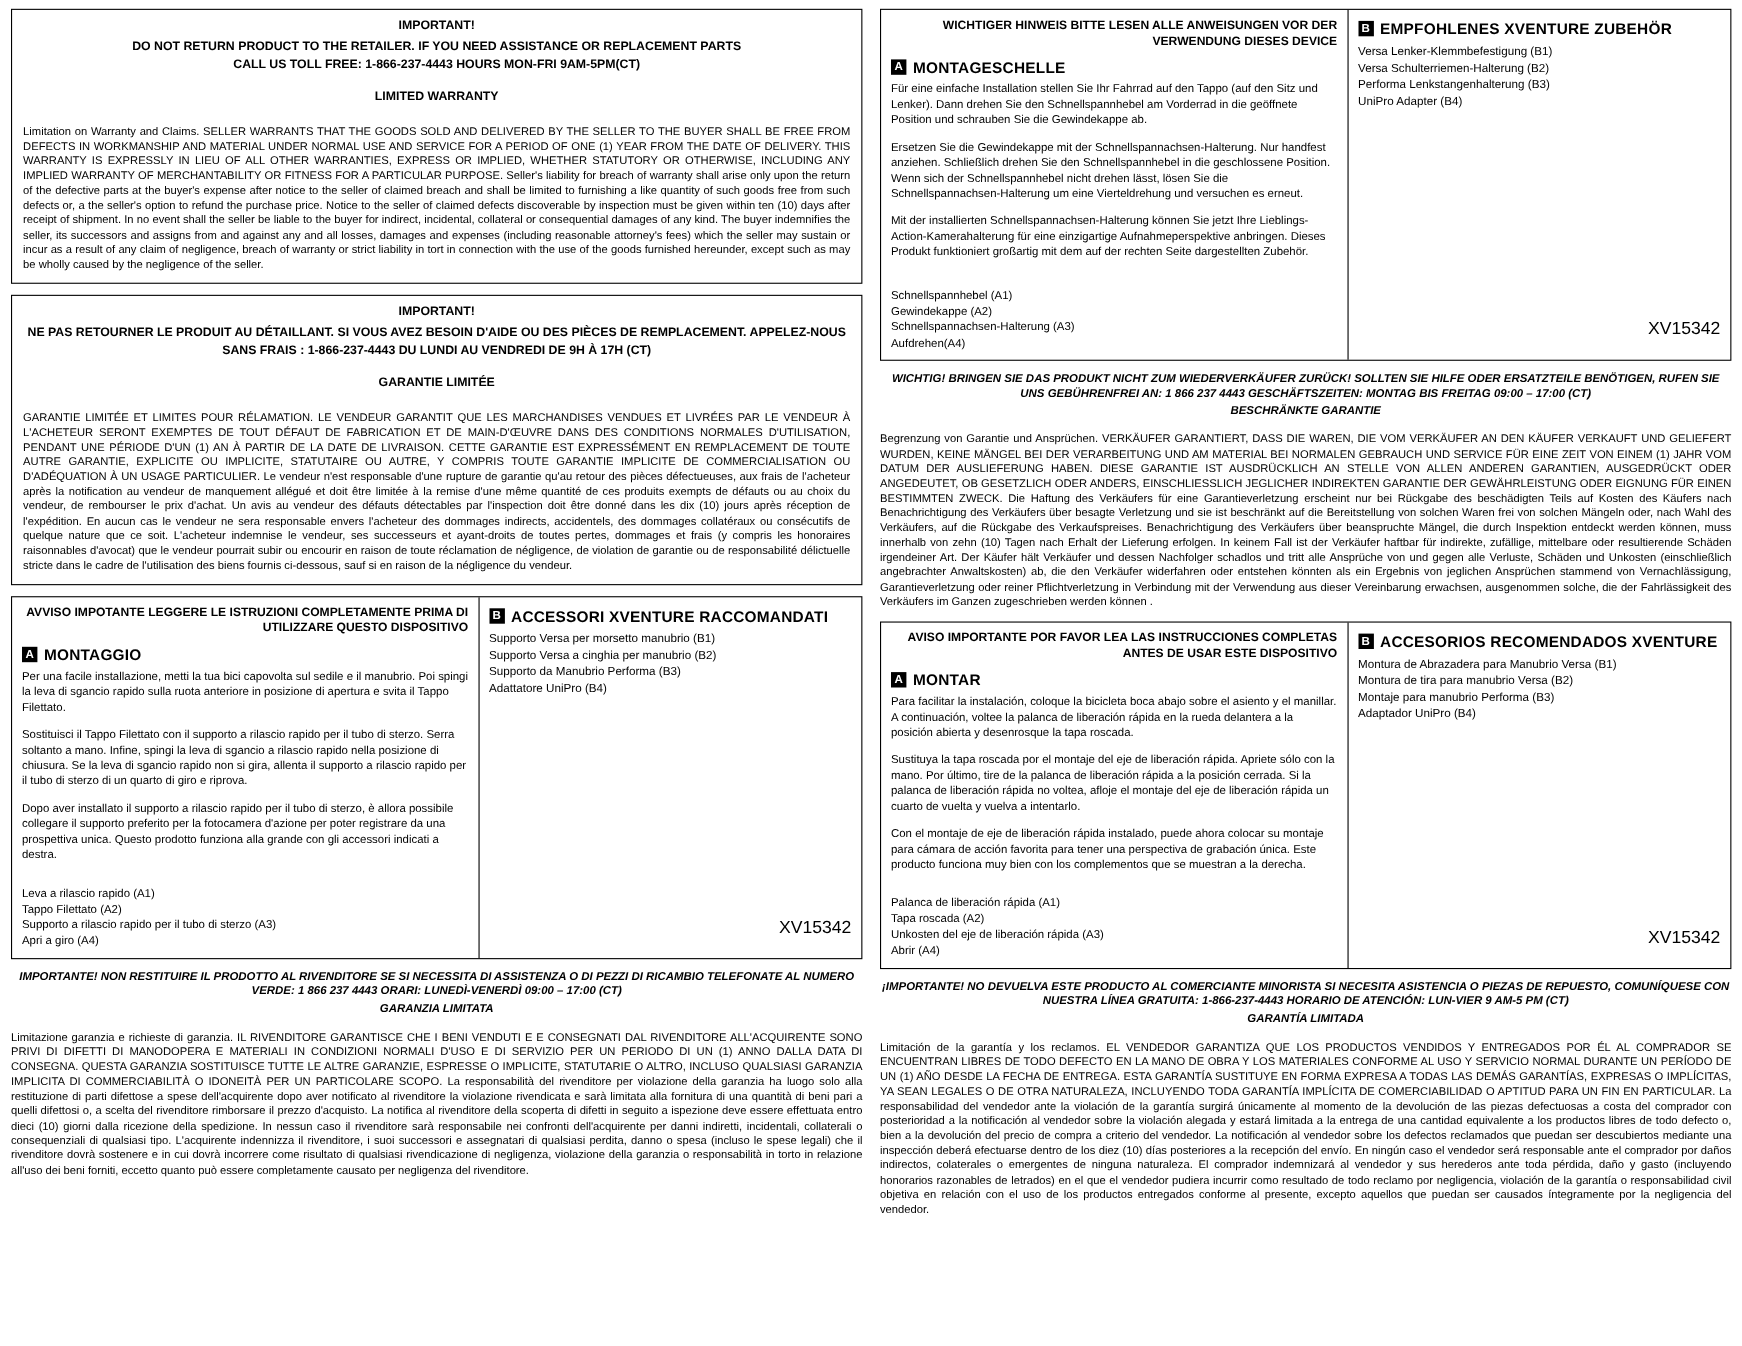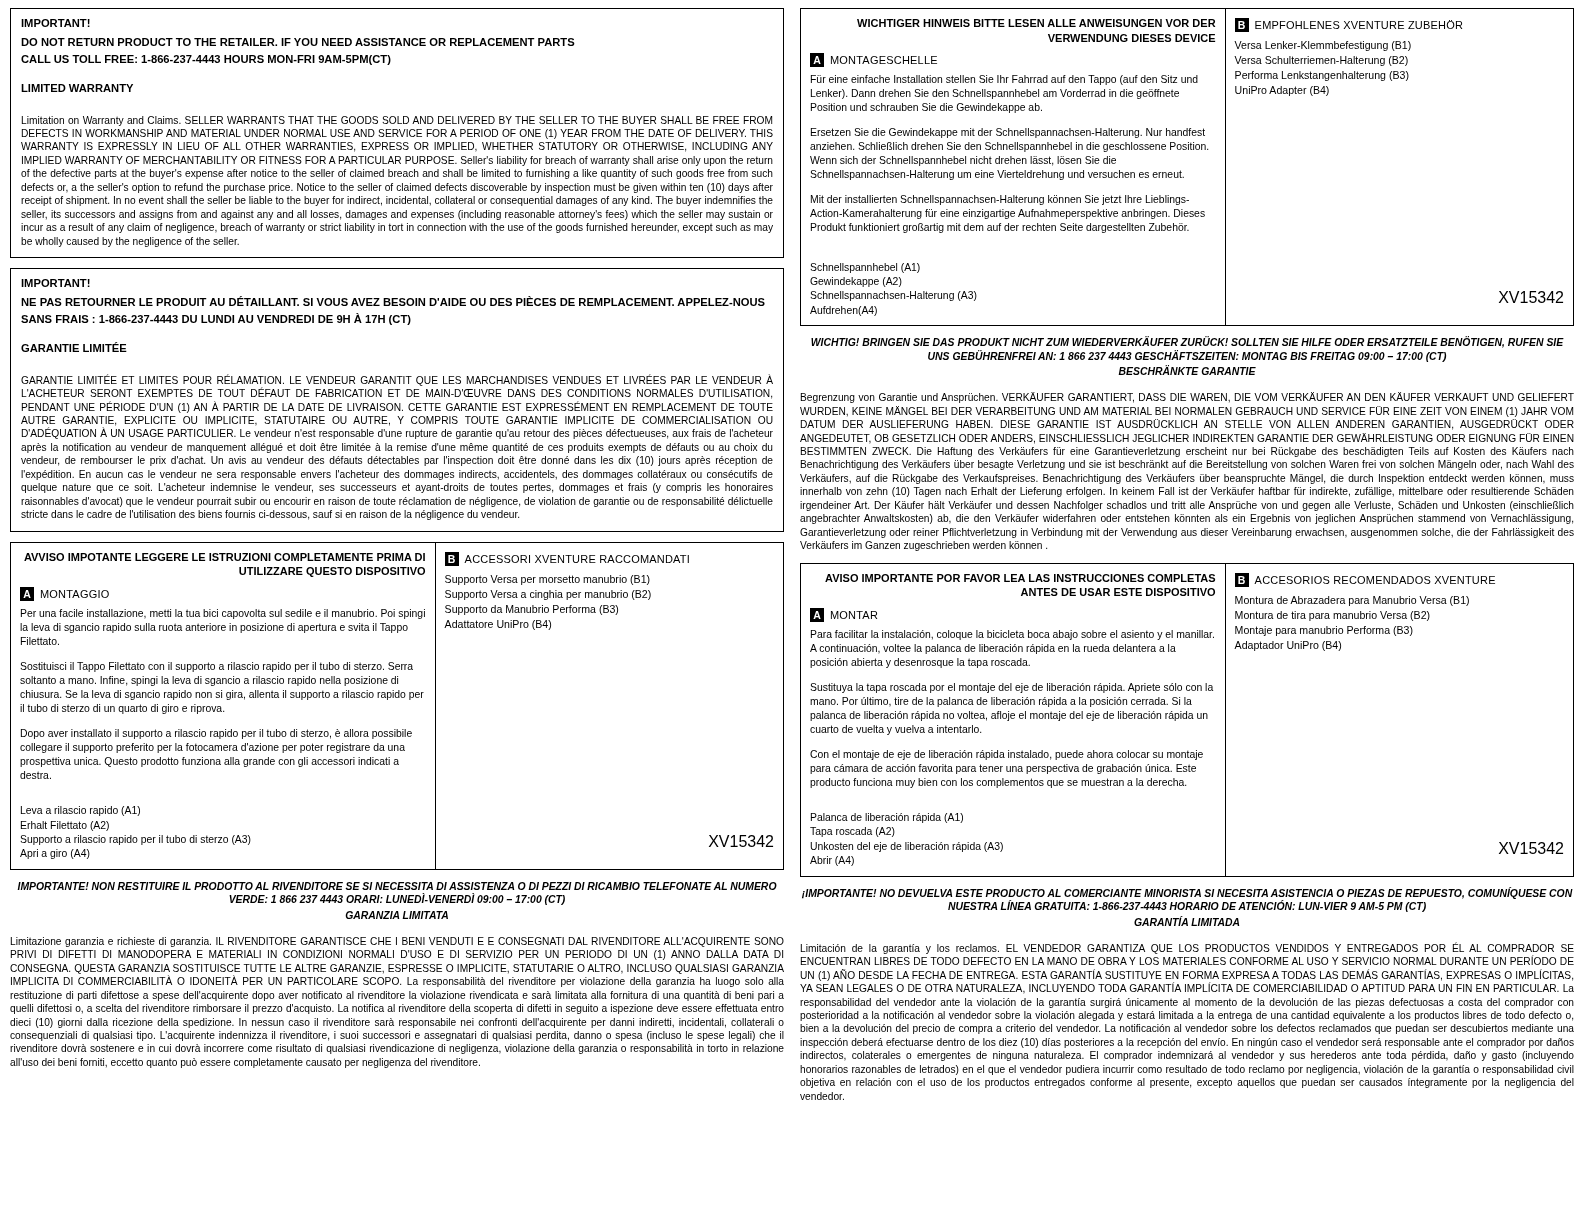--- a/index.html
+++ b/index.html
@@ -31,20 +31,21 @@
     display: flex;
     flex-direction: column;
     gap: 10px;
   }
   .box {
     border: 1.5px solid #000;
     box-sizing: border-box;
     padding: 6px 8px;
   }
   .title-c {
+    text-align: center;
     font-weight: bold;
   }
   .s11 { font-size: 11.2px; line-height: 1.33; }
   .gap6 { height: 6px; }
   .gap10 { height: 10px; }
   .gap14 { height: 14px; }
 
   
   .instr {
     display: flex;
@@ -81,22 +82,22 @@
     width: 14px;
     height: 14px;
     background: #000;
     color: #fff;
     font-weight: bold;
     font-size: 10.5px;
     text-align: center;
     line-height: 14px;
   }
   .letter-label {
-    font-weight: normal;
-    font-size: 11px;
+    font-weight: bold;
+    font-size: 14px;
     letter-spacing: 0.2px;
   }
   .para {
     font-size: 10.4px;
     line-height: 1.35;
     margin-bottom: 11px;
   }
   .partlist {
     font-size: 10.4px;
     line-height: 1.38;
@@ -161,21 +162,21 @@
           <div class="hdr-center">AVVISO IMPOTANTE LEGGERE LE ISTRUZIONI COMPLETAMENTE PRIMA DI UTILIZZARE QUESTO DISPOSITIVO</div>
           <div class="letter-row">
             <span class="letter">A</span>
             <span class="letter-label">MONTAGGIO</span>
           </div>
           <div class="para">Per una facile installazione, metti la tua bici capovolta sul sedile e il manubrio. Poi spingi la leva di sgancio rapido sulla ruota anteriore in posizione di apertura e svita il Tappo Filettato.</div>
           <div class="para">Sostituisci il Tappo Filettato con il supporto a rilascio rapido per il tubo di sterzo. Serra soltanto a mano. Infine, spingi la leva di sgancio a rilascio rapido nella posizione di chiusura. Se la leva di sgancio rapido non si gira, allenta il supporto  a rilascio rapido per il tubo di sterzo di un quarto di giro e riprova.</div>
           <div class="para">Dopo aver installato il supporto a rilascio rapido per il tubo di sterzo, è allora possibile collegare il supporto preferito per la fotocamera d'azione per poter registrare da una prospettiva unica. Questo prodotto funziona alla grande con gli accessori indicati a destra.</div>
           <div class="gap10"></div>
           <div class="partlist">Leva a rilascio rapido (A1)</div>
-          <div class="partlist">Erhalt Filettato (A2)</div>
+          <div class="partlist">Tappo Filettato (A2)</div>
           <div class="partlist">Supporto a rilascio rapido per il tubo di sterzo (A3)</div>
           <div class="partlist">Apri a giro (A4)</div>
         </div>
         <div class="right">
           <div class="letter-row" style="margin-top:2px">
             <span class="letter">B</span>
             <span class="letter-label">ACCESSORI XVENTURE RACCOMANDATI</span>
           </div>
           <div class="acc-item">Supporto Versa per morsetto manubrio (B1)</div>
           <div class="acc-item">Supporto Versa a cinghia per manubrio (B2)</div>

